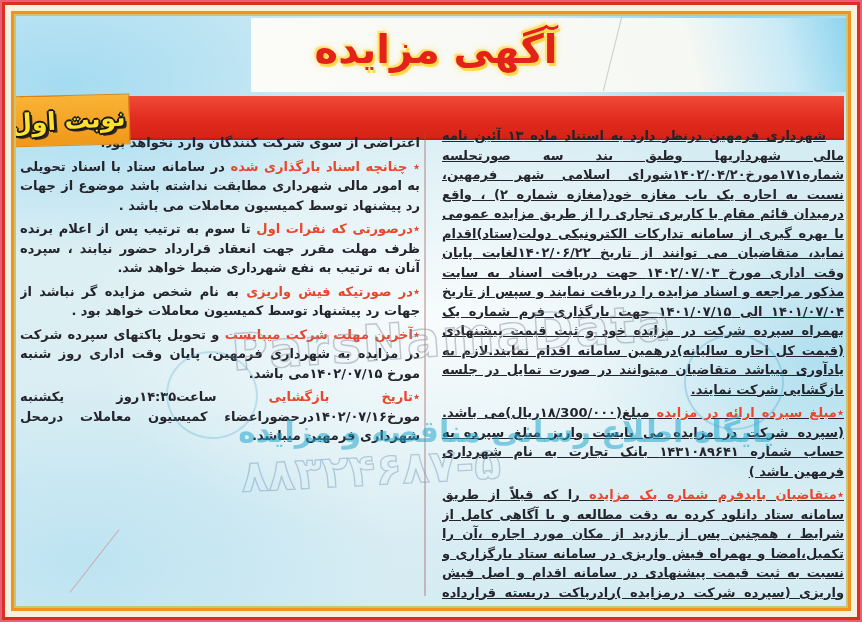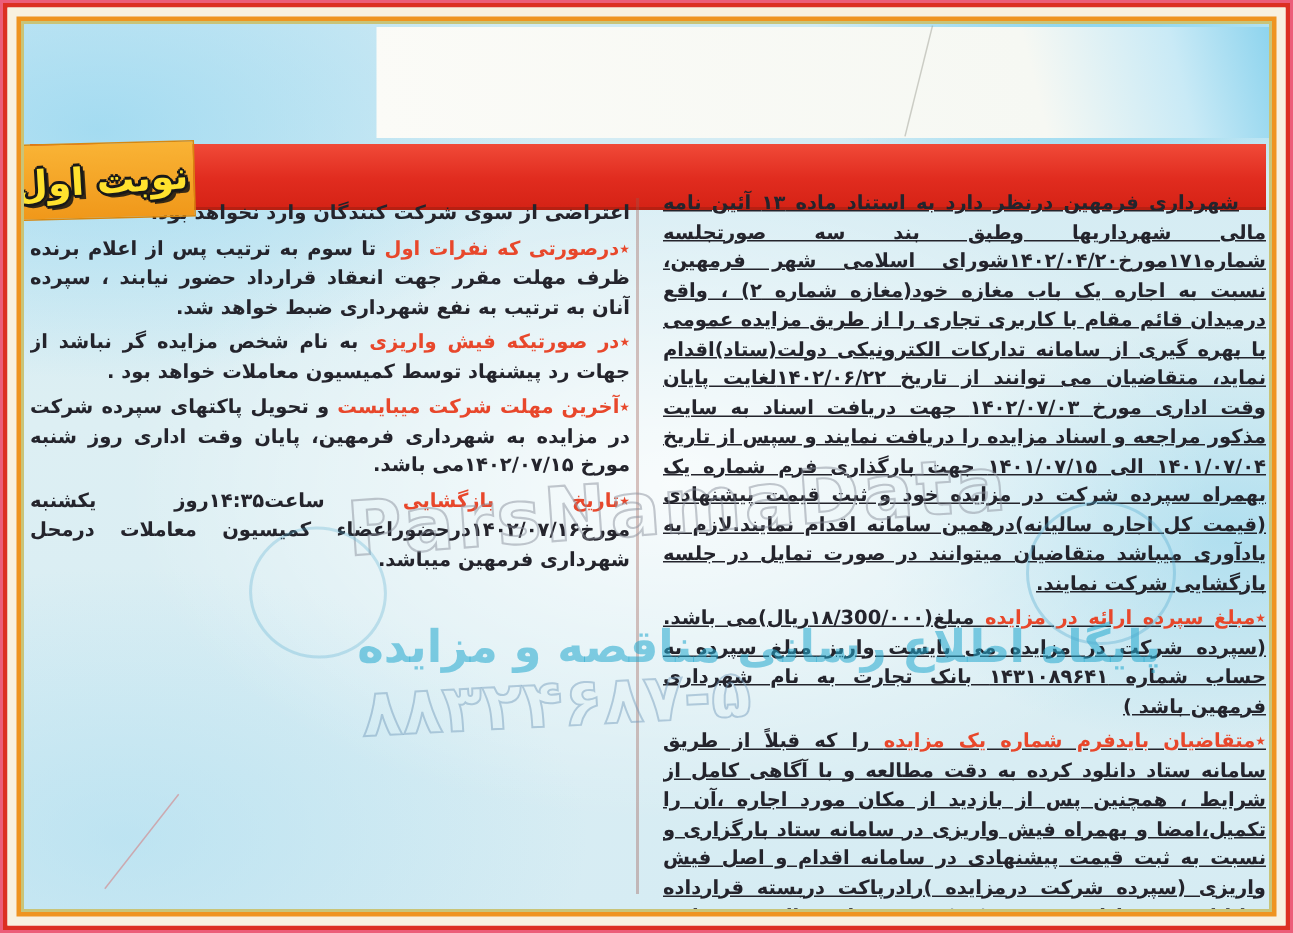--- a/index.html
+++ b/index.html
@@ -71,35 +71,37 @@
   <div class="f-red"></div>
   <div class="f-cream"></div>
   <div class="f-orange"></div>
   <div class="f-olive"></div>
 
   <div class="content">
 
     <div class="header-band"></div>
     <div class="crease"></div>
 
+    <div class="title">آگهی مزایده</div>
 
     <div class="red-banner"></div>
     <div class="nobat">
       <span>نوبت اول</span>
     </div>
 
     <div class="divider"></div>
 
     <div class="col col-right" id="col-right">
         <p class="para indent"><span class="txt">شهرداری فرمهین درنظر دارد به استناد ماده ۱۳ آئین نامه مالی شهرداریها وطبق بند سه صورتجلسه شماره۱۷۱مورخ۱۴۰۲/۰۴/۲۰شورای اسلامی شهر فرمهین، نسبت به اجاره یک باب مغازه خود(مغازه شماره ۲) ، واقع درمیدان قائم مقام با کاربری تجاری را از طریق مزایده عمومی با بهره گیری از سامانه تدارکات الکترونیکی دولت(ستاد)اقدام نماید، متقاضیان می توانند از تاریخ ۱۴۰۲/۰۶/۲۲لغایت پایان وقت اداری مورخ ۱۴۰۲/۰۷/۰۳ جهت دریافت اسناد به سایت مذکور مراجعه و اسناد مزایده را دریافت نمایند و سپس از تاریخ ۱۴۰۱/۰۷/۰۴ الی ۱۴۰۱/۰۷/۱۵ جهت بارگذاری فرم شماره یک بهمراه سپرده شرکت در مزایده خود و ثبت قیمت پیشنهادی (قیمت کل اجاره سالیانه)درهمین سامانه اقدام نمایند.لازم به یادآوری میباشد متقاضیان میتوانند در صورت تمایل در جلسه بازگشایی شرکت نمایند.</span></p>
         <p class="para"><span class="red-lead">٭مبلغ سپرده ارائه در مزایده</span><span class="txt"> مبلغ(۱۸/300/۰۰۰ریال)می باشد.(سپرده شرکت در مزایده می بایست واریز مبلغ سپرده به حساب شماره ۱۴۳۱۰۸۹۶۴۱ بانک تجارت به نام شهرداری فرمهین باشد )</span></p>
         <p class="para"><span class="red-lead">٭متقاضیان بایدفرم شماره یک مزایده</span><span class="txt"> را که قبلاً از طریق سامانه ستاد دانلود کرده به دقت مطالعه و با آگاهی کامل از شرایط ، همچنین پس از بازدید از مکان مورد اجاره ،آن را تکمیل،امضا و بهمراه فیش واریزی در سامانه ستاد بارگزاری و نسبت به ثبت قیمت پیشنهادی در سامانه اقدام و اصل فیش واریزی (سپرده شرکت درمزایده )رادرپاکت دربسته قرارداده وتاپایان وقت اداری مورخ۱۴۰۲/۰۷/۱۵ به امورمالی شهرداری فرمهین تحویل ورسید دریافت نمایند.بدیهی است درصورت عدم ارائه اصل فیش واریزی یا عدم بارگزاری اسناد مذکورتا پایان مهلت مقررهیچ</span></p>
       </div>
     <div class="col col-left" id="col-left">
         <p class="para"><span class="txt">اعتراضی از سوی شرکت کنندگان وارد نخواهد بود.</span></p>
+        <p class="para"><span class="red-lead">٭ چنانچه اسناد بارگذاری شده</span><span class="txt"> در سامانه ستاد با اسناد تحویلی به امور مالی شهرداری مطابقت نداشته باشد موضوع از جهات رد پیشنهاد توسط کمیسیون معاملات می باشد .</span></p>
         <p class="para"><span class="red-lead">٭درصورتی که نفرات اول</span><span class="txt"> تا سوم به ترتیب پس از اعلام برنده ظرف مهلت مقرر جهت انعقاد قرارداد حضور نیابند ، سپرده آنان به ترتیب به نفع شهرداری ضبط خواهد شد.</span></p>
         <p class="para"><span class="red-lead">٭در صورتیکه فیش واریزی</span><span class="txt"> به نام شخص مزایده گر نباشد از جهات رد پیشنهاد توسط کمیسیون معاملات خواهد بود .</span></p>
         <p class="para"><span class="red-lead">٭آخرین مهلت شرکت میبایست</span><span class="txt"> و تحویل پاکتهای سپرده شرکت در مزایده به شهرداری فرمهین، پایان وقت اداری روز شنبه مورخ ۱۴۰۲/۰۷/۱۵می باشد.</span></p>
         <p class="para"><span class="red-lead">٭تاریخ بازگشایی</span><span class="txt"> ساعت۱۴:۳۵روز یکشنبه مورخ۱۴۰۲/۰۷/۱۶درحضوراعضاء کمیسیون معاملات درمحل شهرداری فرمهین میباشد.</span></p>
       </div>
 
     <div class="wm wm-latin">ParsNamaData</div>
     <div class="wm wm-digits">۸۸۳۲۴۶۸۷-۵</div>
     <div class="wm wm-portal">پایگاه اطلاع رسانی مناقصه و مزایده</div>
     <div class="stamp stamp-1"></div>

